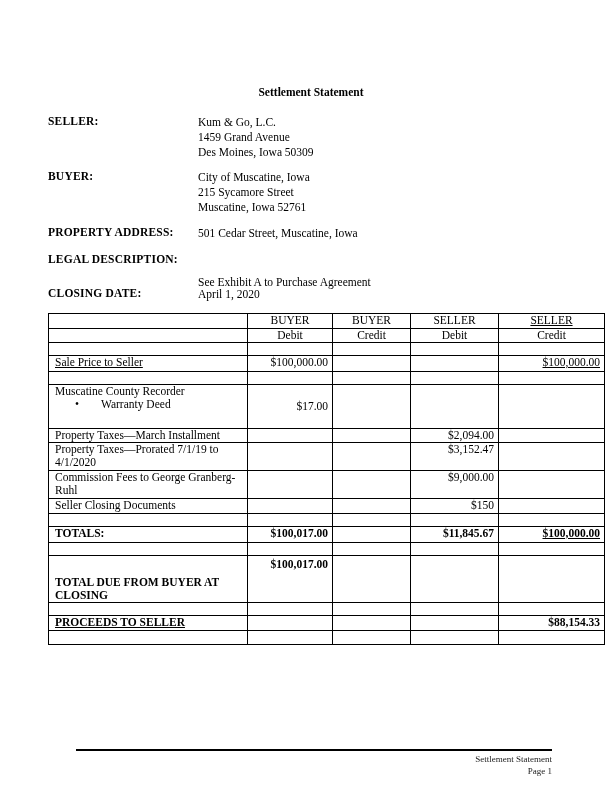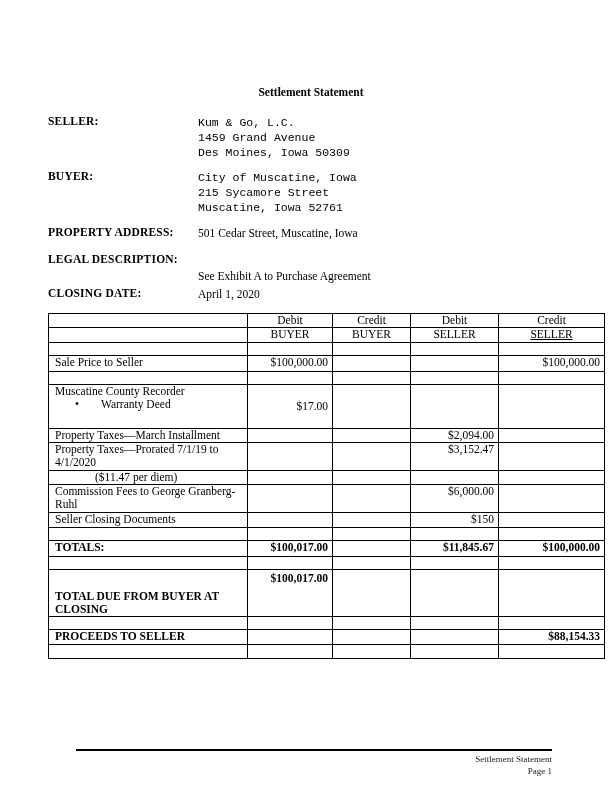--- a/index.html
+++ b/index.html
@@ -8,36 +8,36 @@
       font-family: "Liberation Serif", "DejaVu Serif", serif;
       color: #000; font-size: 11.5px;
     }
     .title {
       position: absolute; top: 86px; left: 0; width: 614px; text-align: center;
       font-weight: bold; font-size: 11.5px; padding-left: 8px; box-sizing: border-box;
     }
     .field { position: absolute; left: 48px; font-size: 11.5px; }
     .field .label { position: absolute; left: 0; top: 0; font-weight: bold; white-space: nowrap; letter-spacing: 0.2px; }
     .field .value { position: absolute; left: 150px; top: 0; white-space: nowrap; line-height: 15px; }
-    .field .value div { line-height: 15px; font-family: Liberation Mono, monospace; }
+    .field .value div { line-height: 15px; }
 
     table.ss {
       position: absolute; left: 48px; top: 313px;
       border-collapse: collapse; table-layout: fixed;
       width: 556px; font-size: 11.5px;
     }
     table.ss td {
       border: 1px solid #000; padding: 0 4px 0 6px; vertical-align: top;
       line-height: 13px; overflow: hidden;
     }
     table.ss td.num { text-align: right; padding-right: 4px; }
     table.ss td.hdr { text-align: center; padding: 0; }
     table.ss td.hdr.ul span { text-decoration: underline; }
     .bold { font-weight: bold; }
-    .ul-text { }
+    .ul-text { text-decoration: underline; }
     .bullet-line { padding-left: 20px; }
     .bullet-line .dot { display: inline-block; width: 26px; }
     .indent { padding-left: 46px !important; }
 
     .footer-rule {
       position: absolute; left: 76px; top: 749px; width: 476px; height: 0;
       border-top: 2px solid #000;
     }
     .footer {
       position: absolute; right: 62px; top: 753px; text-align: right;
@@ -67,50 +67,50 @@
   </div>
 </div>
 
 <div class="field" style="top:226px;">
   <div class="label">PROPERTY ADDRESS:</div>
   <div class="value">501 Cedar Street, Muscatine, Iowa</div>
 </div>
 
 <div class="field" style="top:253px;">
   <div class="label">LEGAL DESCRIPTION:</div>
-  <div class="value" style="top:16px;">See Exhibit A to Purchase Agreement</div>
+  <div class="value" style="top:22px;">See Exhibit A to Purchase Agreement</div>
 </div>
 
 <div class="field" style="top:287px;">
   <div class="label">CLOSING DATE:</div>
   <div class="value">April 1, 2020</div>
 </div>
 
 <table class="ss">
   <colgroup>
     <col style="width:199px">
     <col style="width:85px">
     <col style="width:78px">
     <col style="width:88px">
     <col style="width:106px">
   </colgroup>
   <tbody>
-      <tr style="height:14px">
+      <tr style="height:15px">
+    <td></td>
+    <td class="hdr">BUYER</td>
+    <td class="hdr">BUYER</td>
+    <td class="hdr">SELLER</td>
+    <td class="hdr ul"><span>SELLER</span></td>
+  </tr>
+  <tr style="height:14px">
     <td></td>
     <td class="hdr">Debit</td>
     <td class="hdr">Credit</td>
     <td class="hdr">Debit</td>
     <td class="hdr">Credit</td>
-  </tr>
-  <tr style="height:15px">
-    <td></td>
-    <td class="hdr">BUYER</td>
-    <td class="hdr">BUYER</td>
-    <td class="hdr">SELLER</td>
-    <td class="hdr ul"><span>SELLER</span></td>
   </tr>
   <tr style="height:13px">
         <td></td>
         <td></td>
         <td></td>
         <td></td>
         <td></td>
       </tr>
 
   <tr style="height:16px">
@@ -150,33 +150,26 @@
   </tr>
 
   <tr style="height:28px">
     <td>Property Taxes—Prorated 7/1/19 to 4/1/2020</td>
     <td class="num"></td>
     <td class="num"></td>
     <td class="num">$3,152.47</td>
     <td class="num"></td>
   </tr>
 
-  <tr style="height:14px">
-    <td class="indent">($11.47 per diem)</td>
-    <td class="num"></td>
-    <td class="num"></td>
-    <td class="num"></td>
-    <td class="num"></td>
-  </tr>
 
   <tr style="height:28px">
     <td>Commission Fees to George Granberg-Ruhl</td>
     <td class="num"></td>
     <td class="num"></td>
-    <td class="num">$6,000.00</td>
+    <td class="num">$9,000.00</td>
     <td class="num"></td>
   </tr>
 
   <tr style="height:15px">
     <td>Seller Closing Documents</td>
     <td class="num"></td>
     <td class="num"></td>
     <td class="num">$150</td>
     <td class="num"></td>
   </tr>

